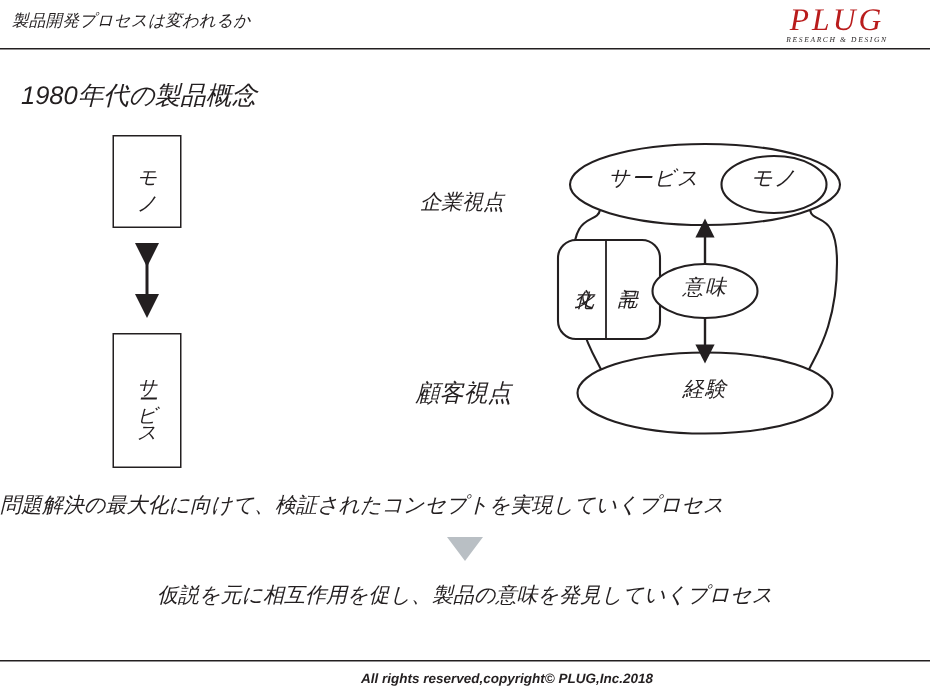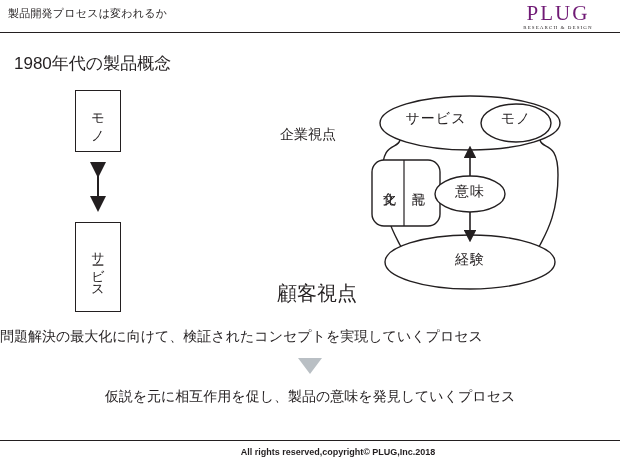--- a/index.html
+++ b/index.html
@@ -12,20 +12,21 @@
     background: #ffffff;
     font-family: "Liberation Sans", sans-serif;
     color: #231f20;
     position: relative;
     overflow: hidden;
   }
   .slide {
     position: relative;
     width: 620px;
     height: 446px;
+    font-style: italic;
   }
   
   .header {
     position: absolute;
     left: 0; top: 0;
     width: 620px;
     height: 34px;
   }
   .header-title {
     position: absolute;
@@ -44,21 +45,21 @@
   .logo {
     position: absolute;
     right: 12px; top: 2px;
     text-align: center;
     width: 100px;
   }
   .logo-word {
     font-family: "Liberation Serif", serif;
     font-size: 21px;
     letter-spacing: 2px;
-    color: #701a75;
+    color: #b91c1c;
     line-height: 22px;
   }
   .logo-sub {
     font-family: "Liberation Serif", serif;
     font-size: 5px;
     letter-spacing: 1.1px;
     color: #231f20;
     margin-top: 1px;
   }
   
@@ -74,22 +75,21 @@
   }
   .label-company {
     position: absolute;
     left: 280px; top: 110px;
     font-size: 14px;
     margin-top: 16px;
   }
   .label-customer {
     position: absolute;
     left: 277px; top: 252px;
-    font-size: 20px;
-    margin-top: 28px;
+    font-size: 16px;
   }
   
   .box {
     position: absolute;
     border: 1px solid #231f20;
     background: #ffffff;
     box-sizing: border-box;
     display: flex;
     align-items: center;
     justify-content: center;

